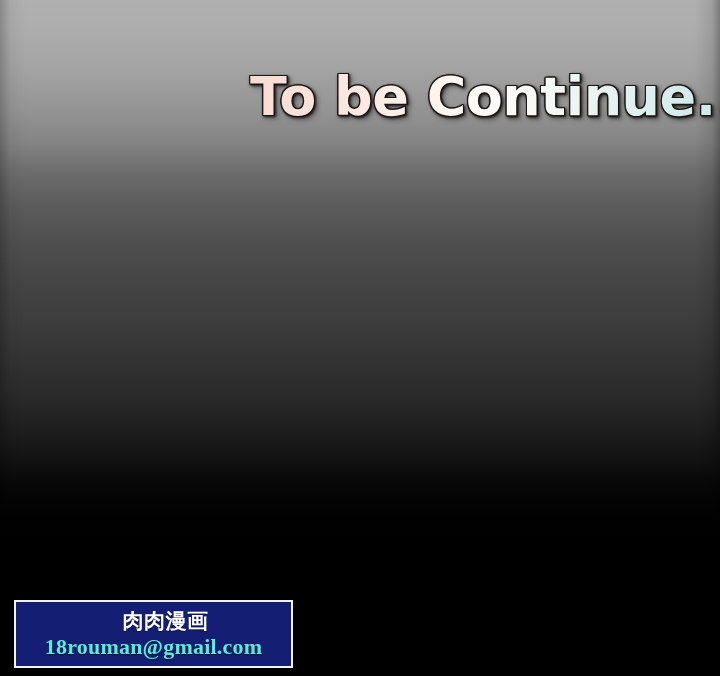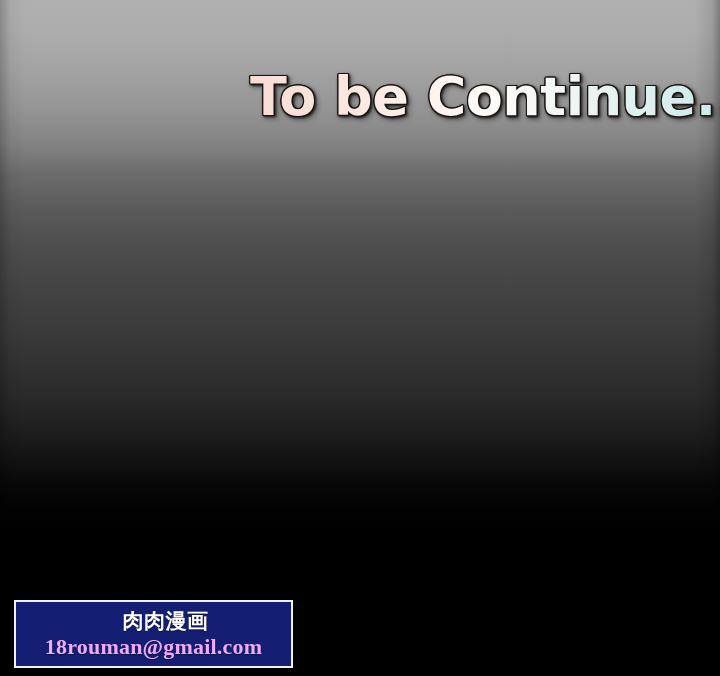--- a/index.html
+++ b/index.html
@@ -143,21 +143,21 @@
     text-shadow: 0 1px 1px rgba(0,0,0,0.45);
     white-space: nowrap;
   }
 
   .watermark-brand {
     margin-right: 16px;
     padding-left: 40px;
   }
 
   .watermark-line2 {
-    color: #f0abfc;
+    color: #5eead4;
     font-family: "Liberation Serif", "DejaVu Serif", serif;
     font-weight: bold;
     font-size: 22px;
     line-height: 26px;
     letter-spacing: 0.2px;
     text-shadow: 0 1px 1px rgba(0,0,0,0.45);
     white-space: nowrap;
   }
 </style>
 </head>

